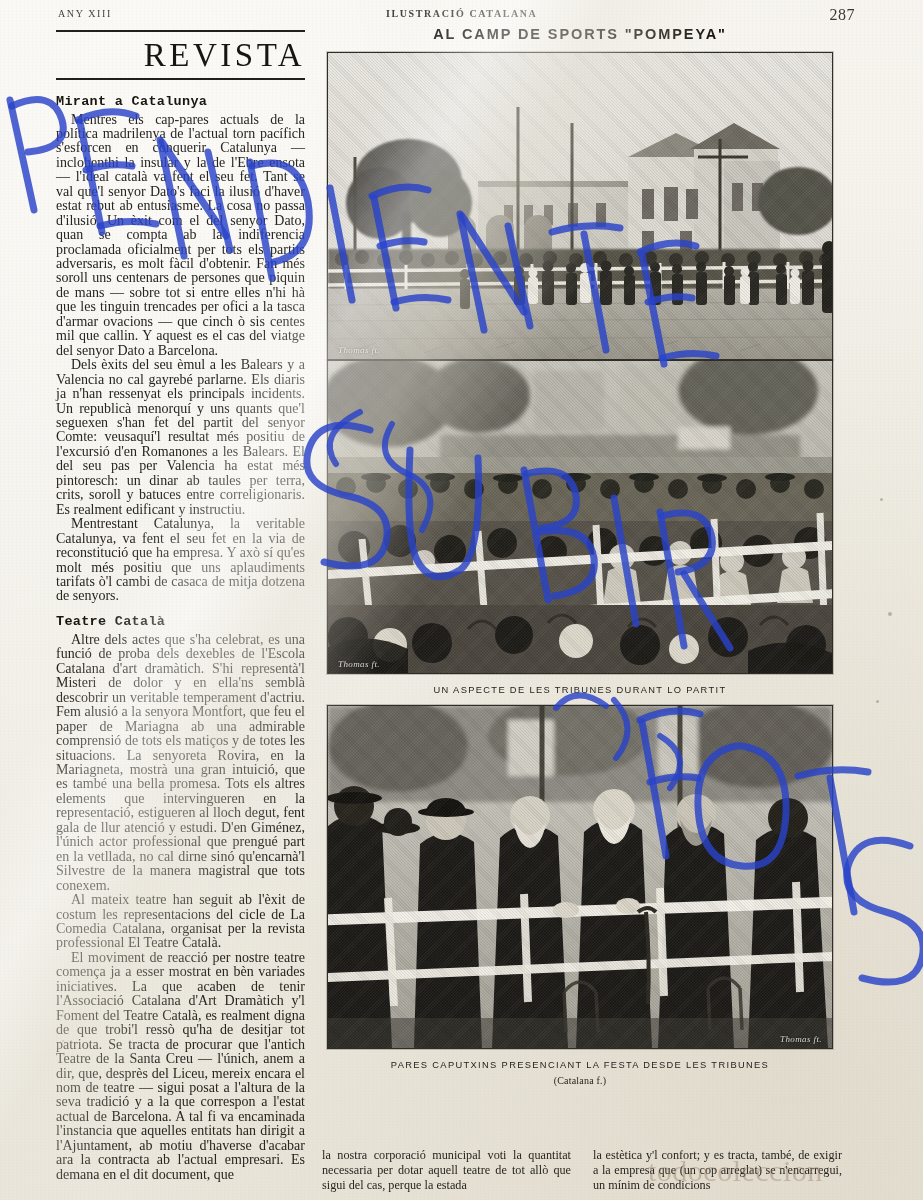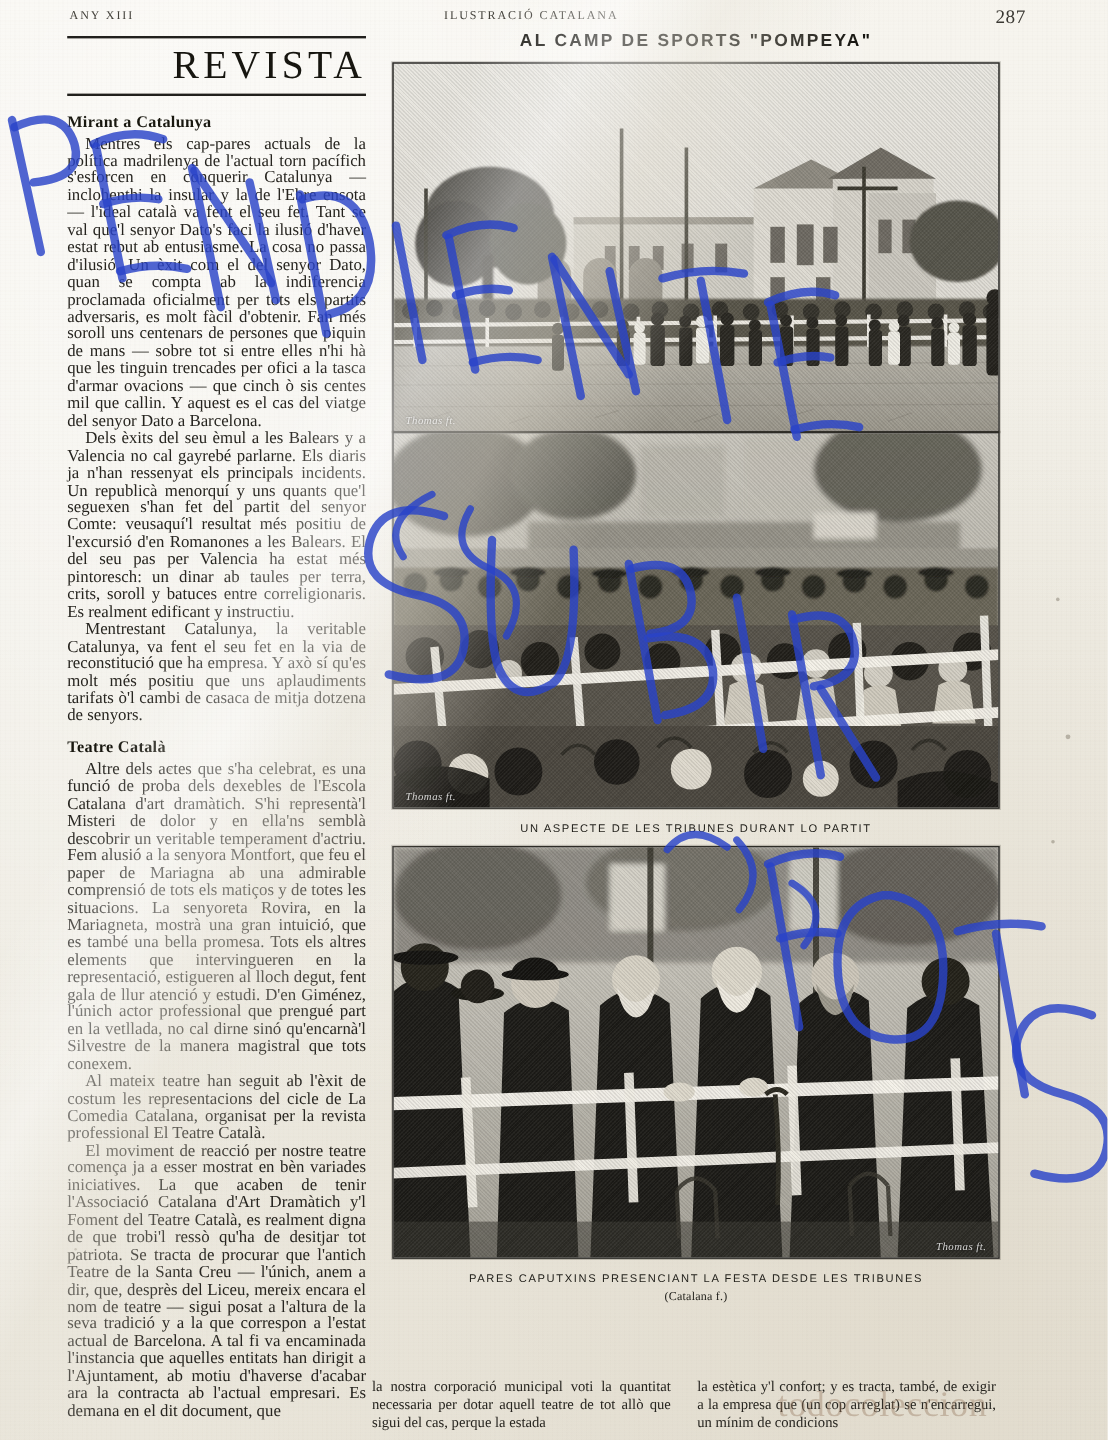--- a/index.html
+++ b/index.html
@@ -36,58 +36,58 @@
     mix-blend-mode:normal;opacity:.8;
   }
   .sheet{position:absolute;inset:0;padding-left:20px;}
 
   
   .runhead{
     position:absolute;font-family:"Liberation Serif",serif;
     font-size:10px;letter-spacing:1.6px;color:#44423c;
   }
   #runhead-left{left:58px;top:8px;}
-  #runhead-center{left:370px;top:8px;}
+  #runhead-center{left:386px;top:8px;font-weight:bold;}
   #folio{
     position:absolute;right:68px;top:6px;font-size:16px;letter-spacing:.5px;color:#3a3833;
   }
 
   
   #left-col{position:absolute;left:56px;top:30px;width:249px;}
   #masthead-wrap{margin:0 0 14px 0;}
   .rule{height:2px;background:#21201d;width:100%;}
   .rule.thin{height:1.5px;}
   #masthead{
     text-align:right;font-size:33px;letter-spacing:3.5px;
     font-family:"Liberation Serif",serif;font-weight:400;
     padding:5px 0 4px 0;color:#16150f;
   }
   .sec-title{
-    font-family:Liberation Serif, serif;font-weight:bold;
+    font-family:Liberation Mono, monospace;font-weight:bold;
     font-size:13.5px;letter-spacing:.3px;margin:10px 0 4px 0;color:#18170f;
   }
   .body-p{
     font-size:14px;line-height:14.45px;text-align:justify;
     text-indent:15px;margin:0;color:#26241f;
     -webkit-hyphens:auto;hyphens:auto;
   }
   .body-p + .body-p{margin-top:0;}
 
   
   #photo-col{position:absolute;left:327px;top:26px;width:506px;}
   #article-title{
     text-align:center;font-family:"Liberation Sans",sans-serif;font-weight:bold;
     font-size:14.5px;letter-spacing:1.9px;color:#14130e;margin:0 0 10px 0;
   }
   .figure{margin:0 0 0 0;}
   .photo{
     position:relative;overflow:hidden;
     border:1px solid #2e2c27;
     box-shadow:0 0 0 1px rgba(60,56,48,.25);
-    background:#737373;
+    background:#000000;
   }
   .photo .halftone{
     position:absolute;inset:0;pointer-events:none;opacity:.5;
     background-image:
       repeating-linear-gradient(45deg, rgba(0,0,0,.16) 0 1px, rgba(0,0,0,0) 1px 2.2px),
       repeating-linear-gradient(-45deg, rgba(255,255,255,.10) 0 1px, rgba(0,0,0,0) 1px 2.2px);
   }
   .sig{
     position:absolute;bottom:4px;left:10px;font-family:"Liberation Serif",serif;
     font-style:italic;font-size:9px;color:rgba(255,255,255,.82);
@@ -98,21 +98,21 @@
     text-align:center;font-family:"Liberation Sans",sans-serif;
     font-size:9.3px;letter-spacing:1.35px;color:#1e1d18;
     padding:11px 0 10px 0;
   }
   .caption .credit{
     display:block;font-family:"Liberation Serif",serif;font-size:10px;
     letter-spacing:.2px;padding-top:5px;text-transform:none;
   }
 
   
-  #bottom-cols{position:absolute;left:310px;top:1148px;width:588px;display:flex;gap:22px;}
+  #bottom-cols{position:absolute;left:322px;top:1148px;width:588px;display:flex;gap:22px;}
   .bcol{width:249px;}
   .bcol .body-p{font-size:12.2px;line-height:15px;text-indent:0;}
 
   
   #scrawl{position:absolute;inset:0;pointer-events:none;}
   #scrawl svg{width:923px;height:1200px;display:block;}
   .ink{fill:none;stroke:#2a43c8;stroke-opacity:.82;stroke-linecap:round;stroke-linejoin:round;}
 
   
   #watermark{

